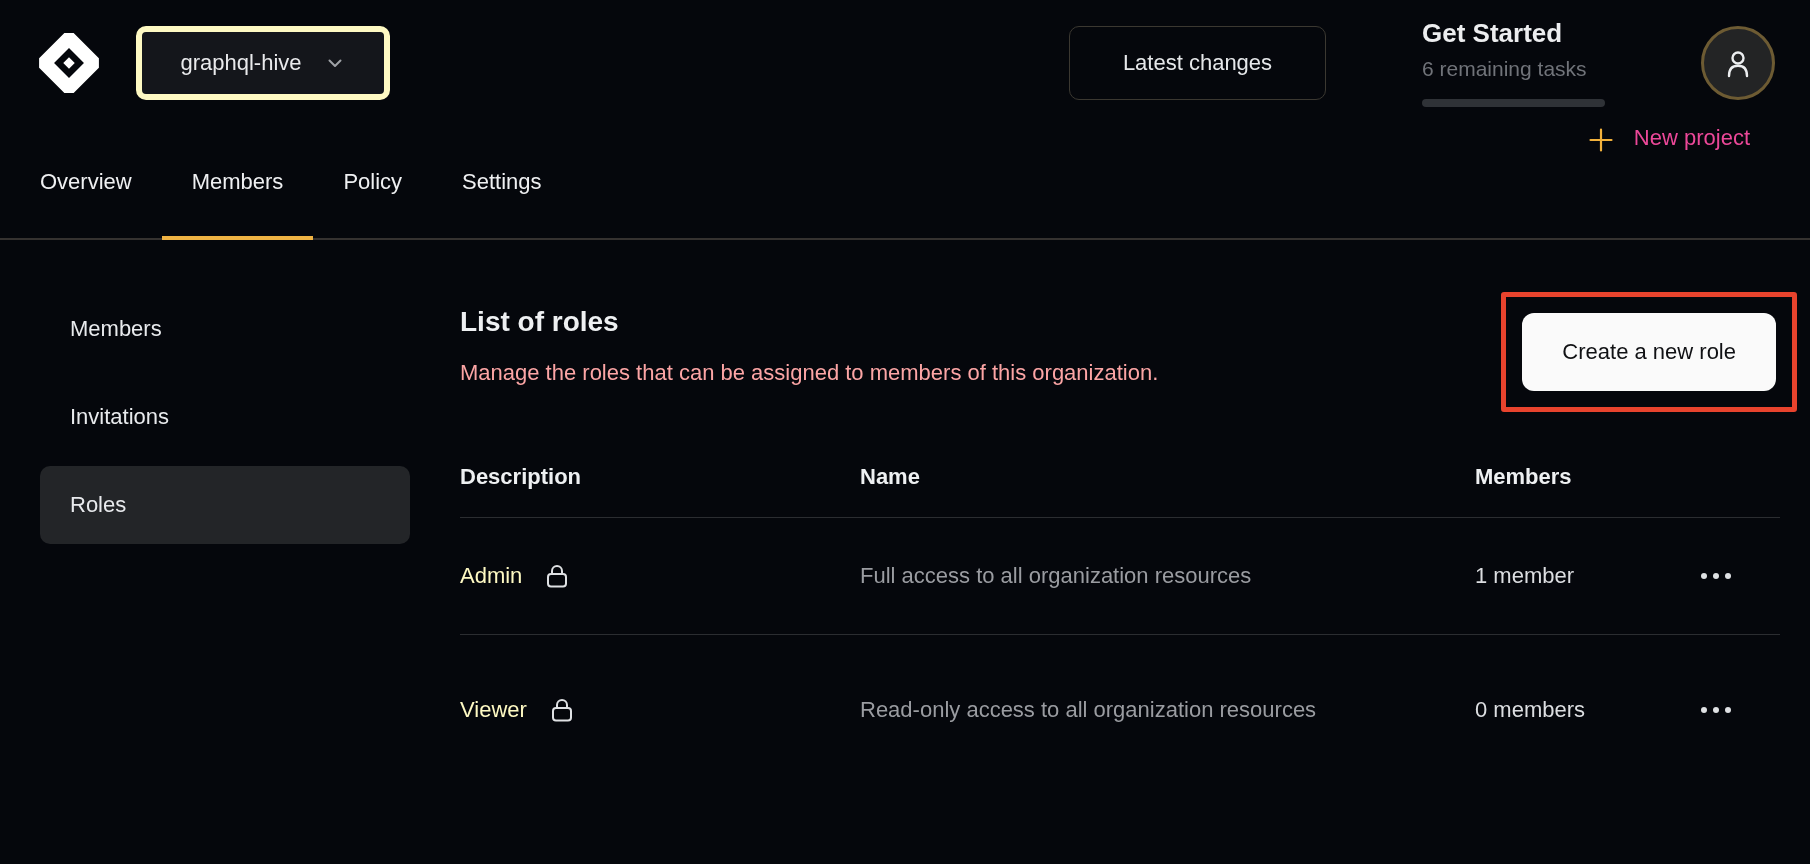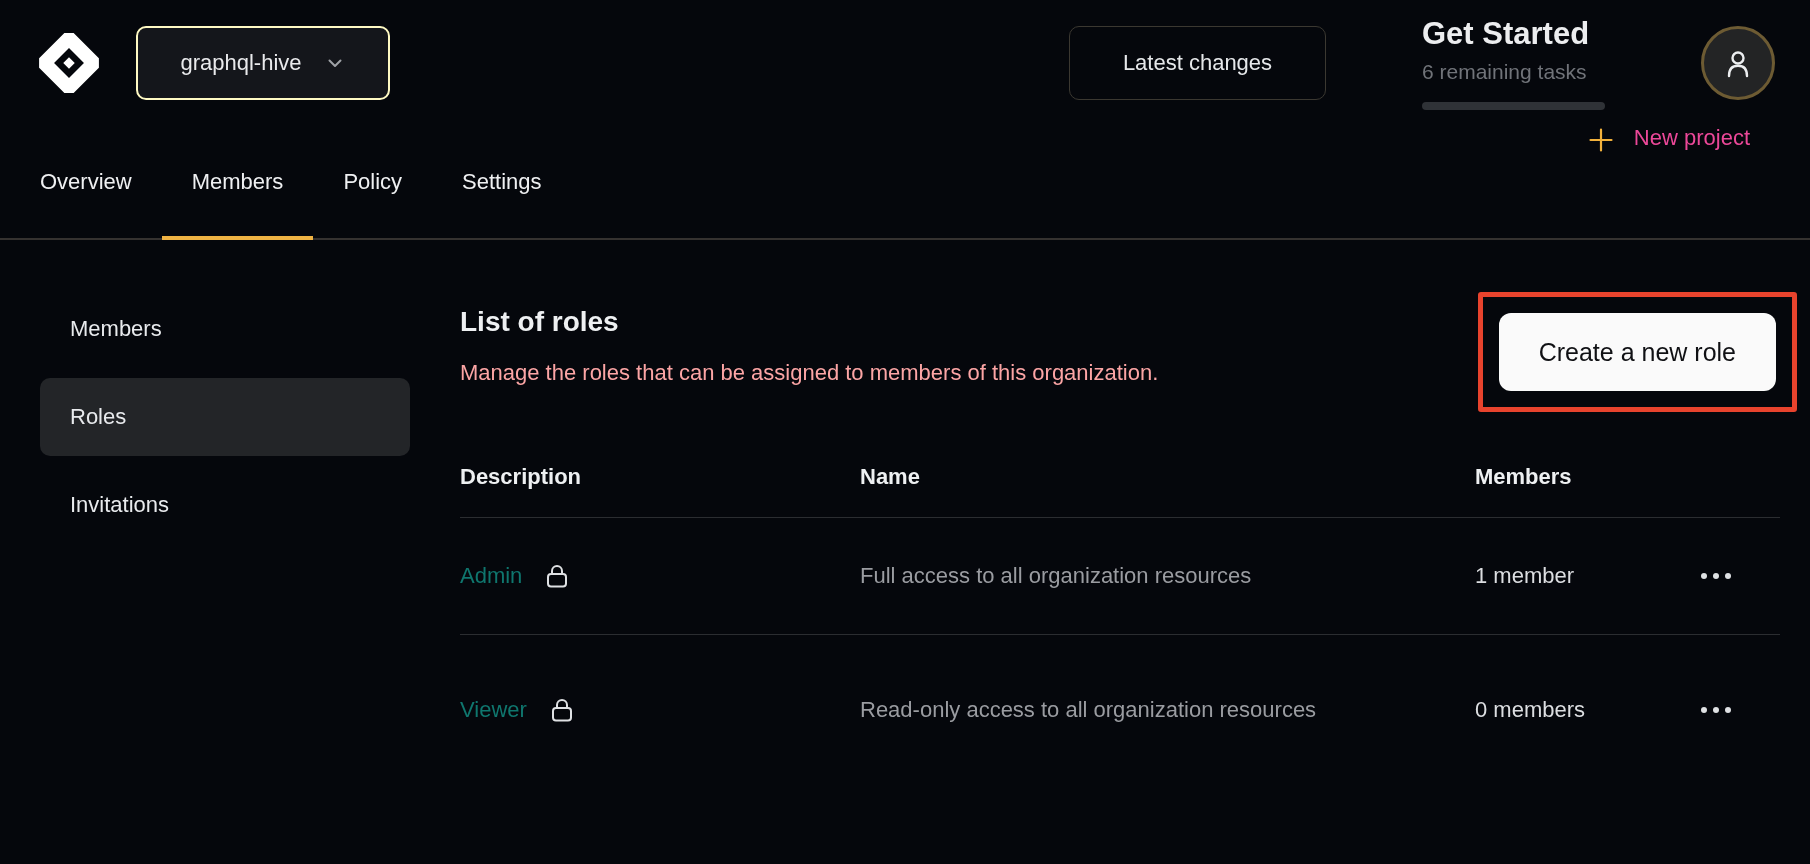--- a/index.html
+++ b/index.html
@@ -15,38 +15,38 @@
   .header {
     display: flex; align-items: center;
     height: 125px; padding: 0 35px 0 36px;
   }
   .logo { width: 66px; height: 66px; flex: 0 0 auto; }
   .org-dropdown {
     margin-left: 34px;
     width: 254px; height: 74px;
     display: flex; align-items: center; justify-content: center; gap: 22px;
     background: #14161b;
-    border: 2px solid #fef9c3;
+    border: 6px solid #fef9c3;
     border-radius: 10px;
     color: #e9eaec; font-size: 22px;
     cursor: pointer;
   }
   .latest-changes {
     margin-left: auto;
     width: 257px; height: 74px;
     display: flex; align-items: center; justify-content: center;
     background: transparent;
     border: 1px solid #3b3831;
     border-radius: 10px;
     color: #e6e8ea; font-size: 22px;
     font-family: Liberation Sans, sans-serif;
     cursor: pointer;
   }
   .get-started { margin-left: 96px; width: 184px; }
-  .gs-title { font-size: 31px; font-weight: 600; color: #ecedef; }
+  .gs-title { font-size: 26px; font-weight: 600; color: #ecedef; }
   .gs-sub { margin-top: 8px; font-size: 21px; color: #707379; white-space: nowrap; }
   .gs-track { margin-top: 18px; width: 183px; height: 8px; border-radius: 4px; background: #2f3237; overflow: hidden; }
   .gs-fill { height: 100%; width: 0; background: #f0b240; border-radius: 4px; }
   .avatar {
     margin-left: 95px;
     width: 74px; height: 74px; border-radius: 50%;
     background: #232425;
     border: 3px solid #6d5b33;
     display: flex; align-items: center; justify-content: center;
     cursor: pointer; flex: 0 0 auto;
@@ -97,37 +97,37 @@
   .annotation-box {
     margin-top: 2px; margin-right: -17px;
     border: 5px solid #e8432d;
     border-radius: 3px;
     padding: 16px;
   }
   .create-role-btn {
     height: 78px; padding: 0 40px;
     background: #fafafa; color: #101114;
     border: none; border-radius: 12px;
-    font-size: 25px; font-weight: 500;
+    font-size: 22px; font-weight: 500;
     font-family: inherit;
     cursor: pointer; white-space: nowrap;
   }
 
   
   .grid-row {
     display: grid;
     grid-template-columns: 400px 615px 185px 1fr;
     align-items: center;
   }
   .thead { padding: 52px 0 27px; border-bottom: 1px solid #2b2d31; }
   .th { font-size: 22px; font-weight: 700; color: #eef0f2; }
   .trow + .trow { border-top: 1px solid #2b2d31; }
   .trow.row-1 { min-height: 116px; }
   .trow.row-2 { min-height: 150px; }
-  .cell-name { display: flex; align-items: center; gap: 22px; font-size: 22px; color: #0f766e; }
+  .cell-name { display: flex; align-items: center; gap: 22px; font-size: 22px; color: #fef9c3; }
   .cell-desc { font-size: 22px; line-height: 34px; color: #9a9ca1; max-width: 480px; }
   .cell-members { font-size: 22px; color: #dcdee1; }
   .cell-actions { display: flex; justify-content: flex-end; padding-right: 45px; }
   .menu-btn {
     background: transparent; border: none; cursor: pointer;
     display: flex; gap: 6px; padding: 10px 4px;
   }
   .menu-btn i { width: 6px; height: 6px; border-radius: 50%; background: #dfe1e4; }
 
   .icon { display: inline-flex; flex: 0 0 auto; }
@@ -186,22 +186,22 @@
       </svg>
     </span>
     <span>New project</span>
   </div>
 </div>
 
 <div class="content">
 
   <div class="sidebar">
     <div class="side-item">Members</div>
+    <div class="side-item">Invitations</div>
     <div class="side-item active">Roles</div>
-    <div class="side-item">Invitations</div>
   </div>
 
   <div class="main">
 
     <div class="main-head">
       <div>
         <div class="page-title">List of roles</div>
         <div class="page-sub">Manage the roles that can be assigned to members of this organization.</div>
       </div>
 

